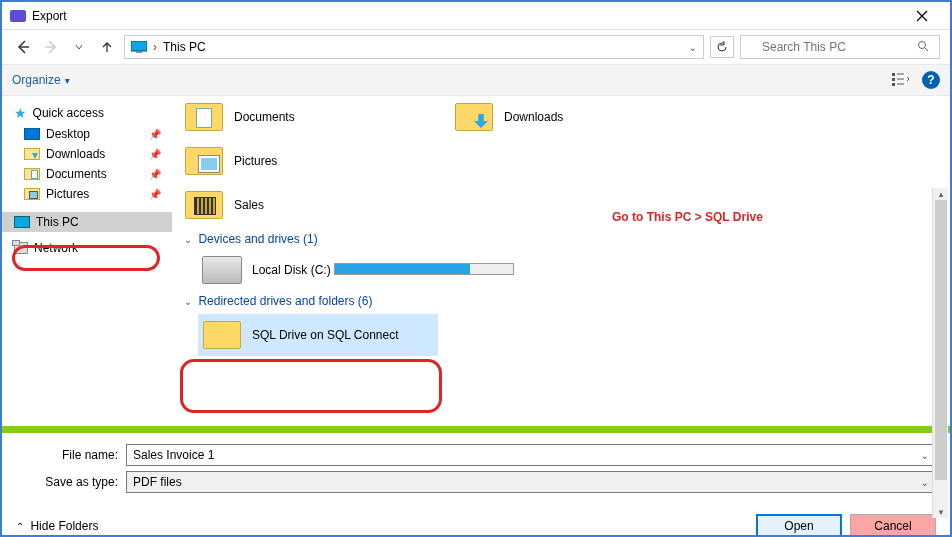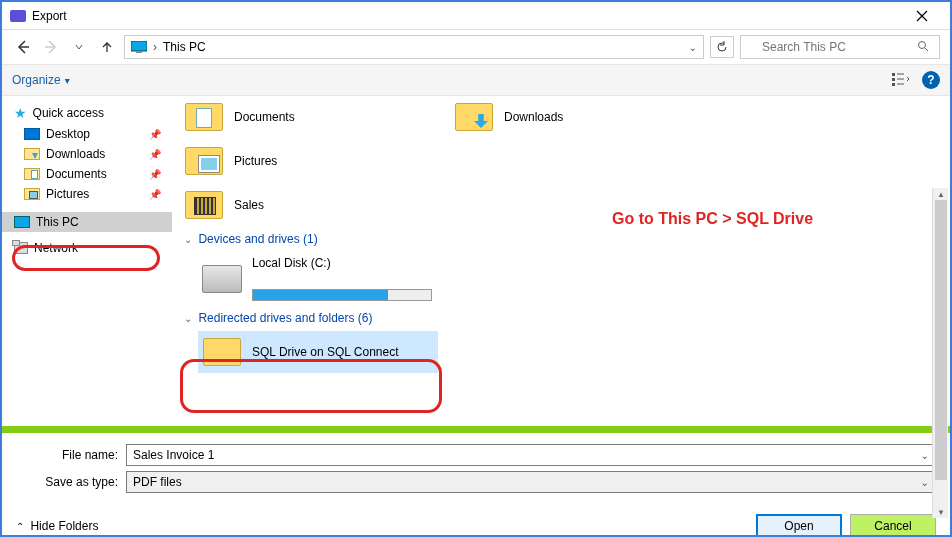--- a/index.html
+++ b/index.html
@@ -57,46 +57,46 @@
 .big-folder.music .base::before { content:""; position:absolute; left:10px; bottom:3px; width:8px; height:6px; background:#1a6fc9; border-radius:50%; }
 .big-folder.pic .base::after { content:""; position:absolute; right:3px; bottom:2px; width:16px; height:12px; background:#87ceeb; border:2px solid #fff; box-shadow:0 0 0 1px #888; }
 .big-folder.vid .base::after { content:""; position:absolute; left:8px; top:5px; width:20px; height:16px; background:repeating-linear-gradient(90deg,#333 0 2px,#c9a83a 2px 4px); border:1px solid #333; }
 .big-folder.plain .base { background:#ffd968; }
 
 .group-header { display:flex; align-items:center; gap:6px; color:#0645ad; margin:6px 0; }
 .group-header .chev { font-size:10px; color:#666; }
 
 .drive-item { display:flex; align-items:center; gap:10px; padding:4px; }
 .drive-icon { width:40px; height:28px; background:linear-gradient(#e8e8e8,#bbb); border:1px solid #888; border-radius:2px; }
-.drive-info { display:flex; flex-direction:column; gap:19px; }
+.drive-info { display:flex; flex-direction:row; gap:3px; }
 .drive-bar { width:180px; height:12px; border:1px solid #999; background:#eee; }
 .drive-fill { height:100%; background:#29a3e8; }
 .drive-free { color:#666; font-size:11px; }
 
-.annotation { position:absolute; color:#e02424; font-weight:bold; font-size:16px; }
+.annotation { position:absolute; color:#e02424; font-weight:bold; font-size:12px; }
 .red-ring { position:absolute; border:3px solid #e02424; border-radius:14px; pointer-events:none; }
 
 .selected-item { background:#cde8ff; }
 
 .scrollbar { position:absolute; right:2px; top:92px; width:16px; height:330px; background:#f0f0f0; border-left:1px solid #ddd; }
 .scrollbar .thumb { position:absolute; top:12px; left:2px; width:12px; height:280px; background:#cdcdcd; }
 .scrollbar .arr { position:absolute; left:2px; width:12px; height:12px; display:flex; align-items:center; justify-content:center; color:#666; font-size:9px; }
 
 .bottom { border-top:7px solid #84cc16; padding:6px 14px; }
 .field-row { display:flex; align-items:center; margin:5px 0; }
 .field-row label { width:110px; text-align:right; padding-right:8px; color:#000; }
 .field-row .field { flex:1; height:22px; border:1px solid #7a7a7a; padding:0 6px; display:flex; align-items:center; background:#fff; }
 .field-row .field.combo { background:#f0f0f0; }
 .field-row .field .val { flex:1; }
 .field-row .field .dd { color:#555; font-size:10px; }
 
 .footer { display:flex; align-items:center; padding:10px 14px; }
 .footer .hide { display:flex; align-items:center; gap:6px; }
 .footer .spacer { flex:1; }
-.footer button { width:86px; height:24px; border:1px solid #adadad; background:#bef264; }
+.footer button { width:86px; height:24px; border:1px solid #adadad; background:#fca5a5; }
 .footer button.default { border:2px solid #0078d7; background:#e5f1fb; }
 .footer button + button { margin-left:8px; }
 </style>
 </head>
 <body>
 
 <div class="titlebar">
   <div class="app-icon"></div>
   <div class="title">Export</div>
   <div class="close">

